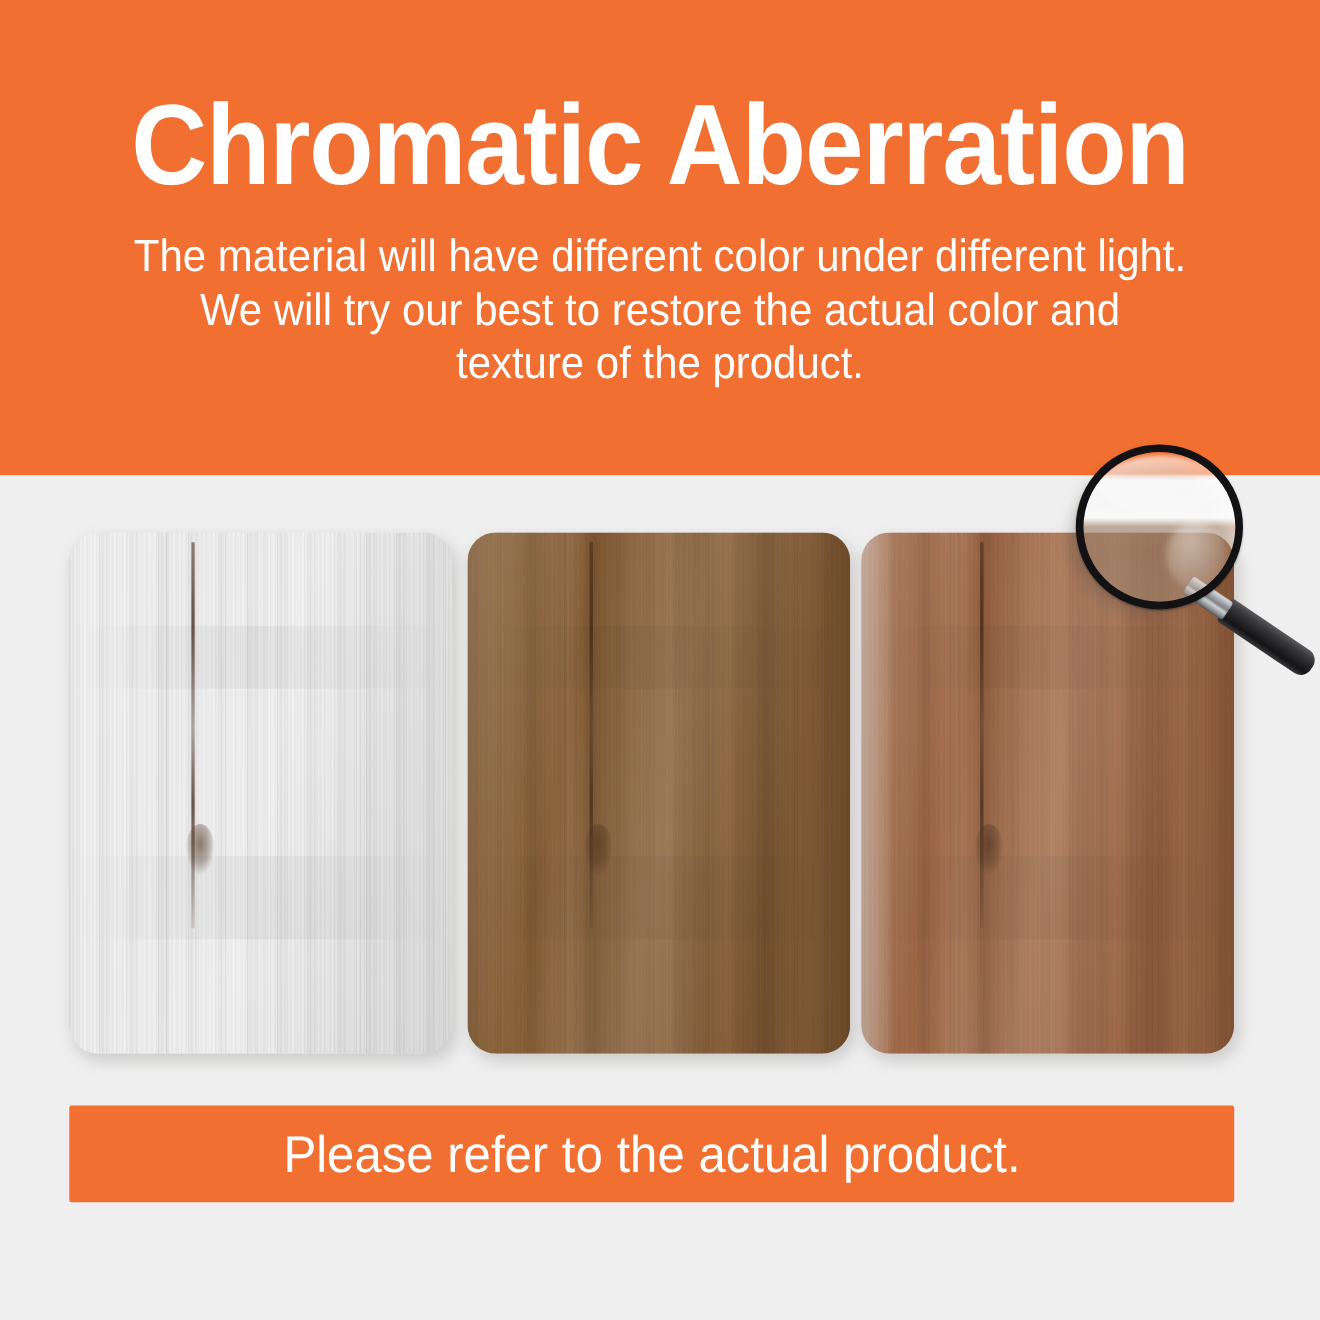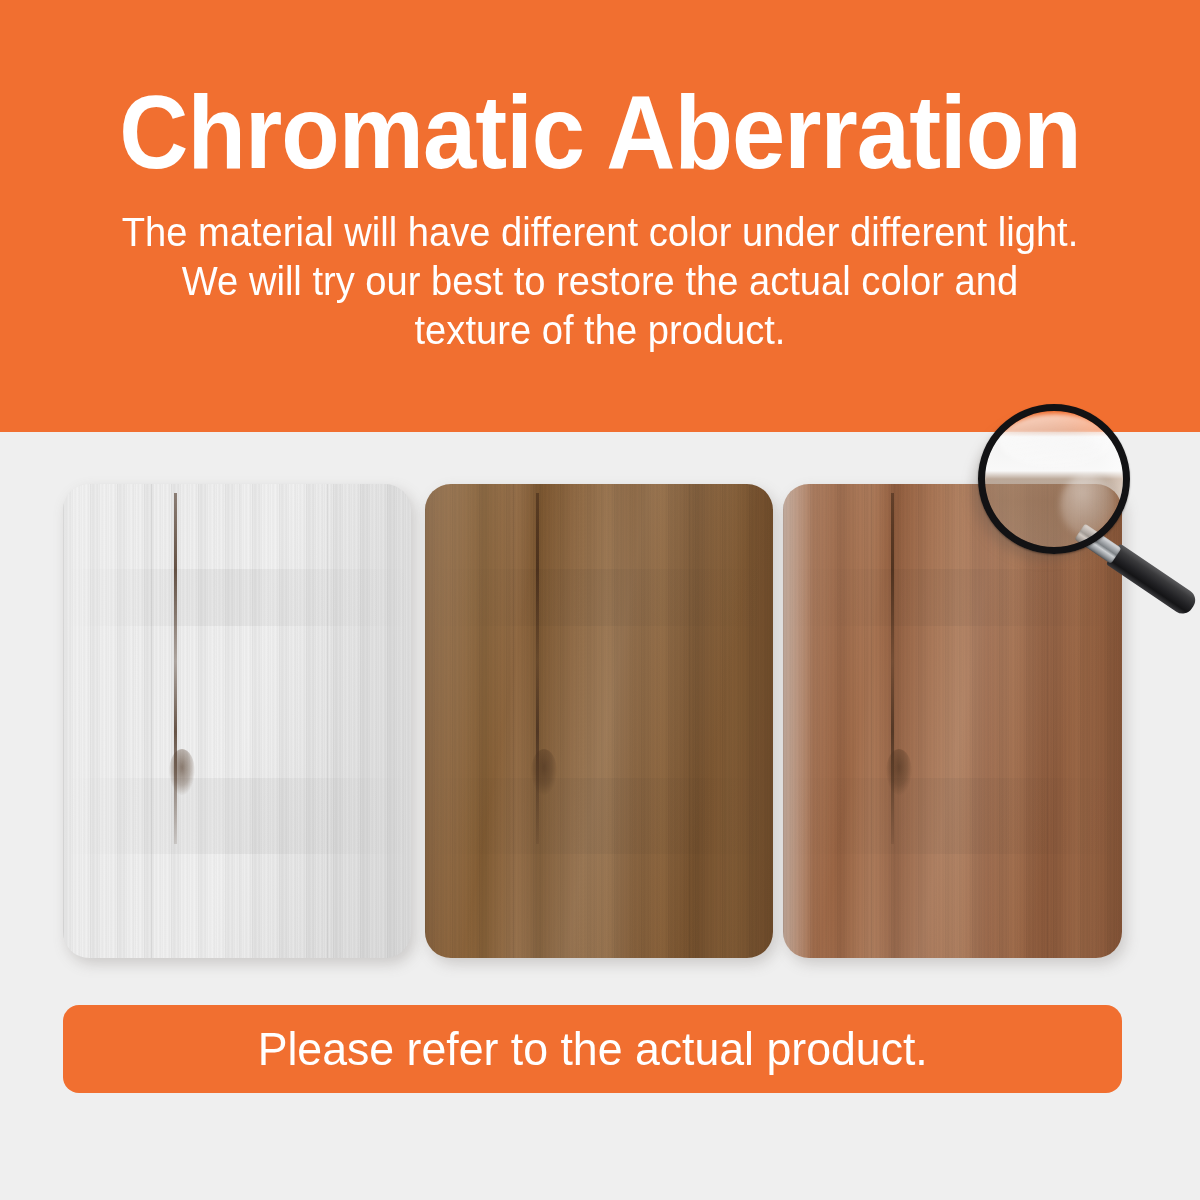--- a/index.html
+++ b/index.html
@@ -168,21 +168,21 @@
     position:absolute;left:54%;top:46%;width:40%;height:46%;
     border-radius:50%;
     background:radial-gradient(ellipse at 40% 30%, rgba(255,255,255,0.45), rgba(255,255,255,0));
     filter:blur(3px);
   }
 
   
   .banner{
     position:absolute;left:63px;top:1005px;width:1059px;height:88px;
     background:#f16f30;
-    border-radius:16px;
+    border-radius:2px;
     display:flex;align-items:center;justify-content:center;
   }
   .banner-text{
     font-family:"Liberation Sans Narrow","Liberation Sans",sans-serif;
     font-weight:400;
     font-size:47px;
     line-height:52px;
     color:#ffffff;
     transform:scaleX(0.95);
     white-space:nowrap;

